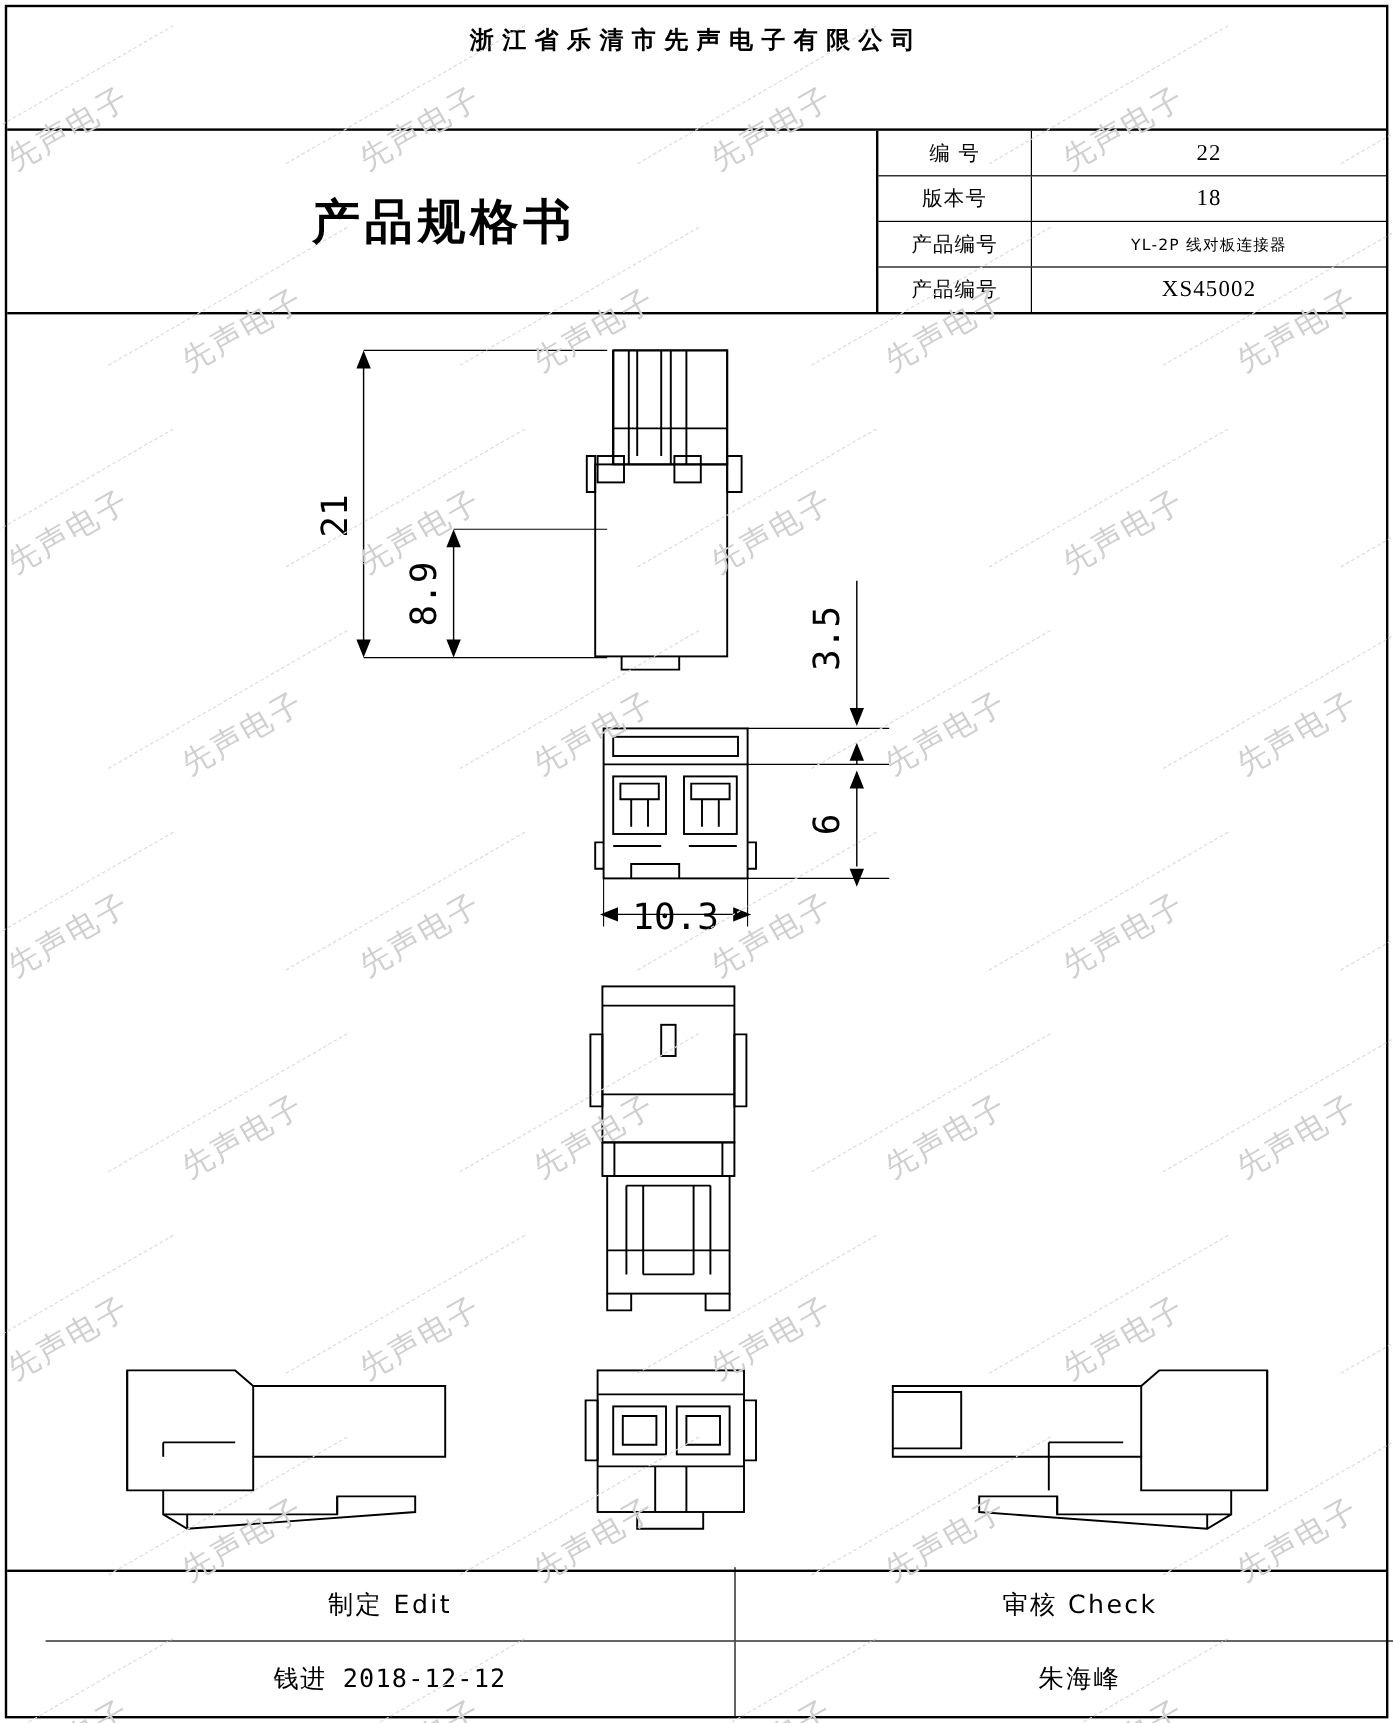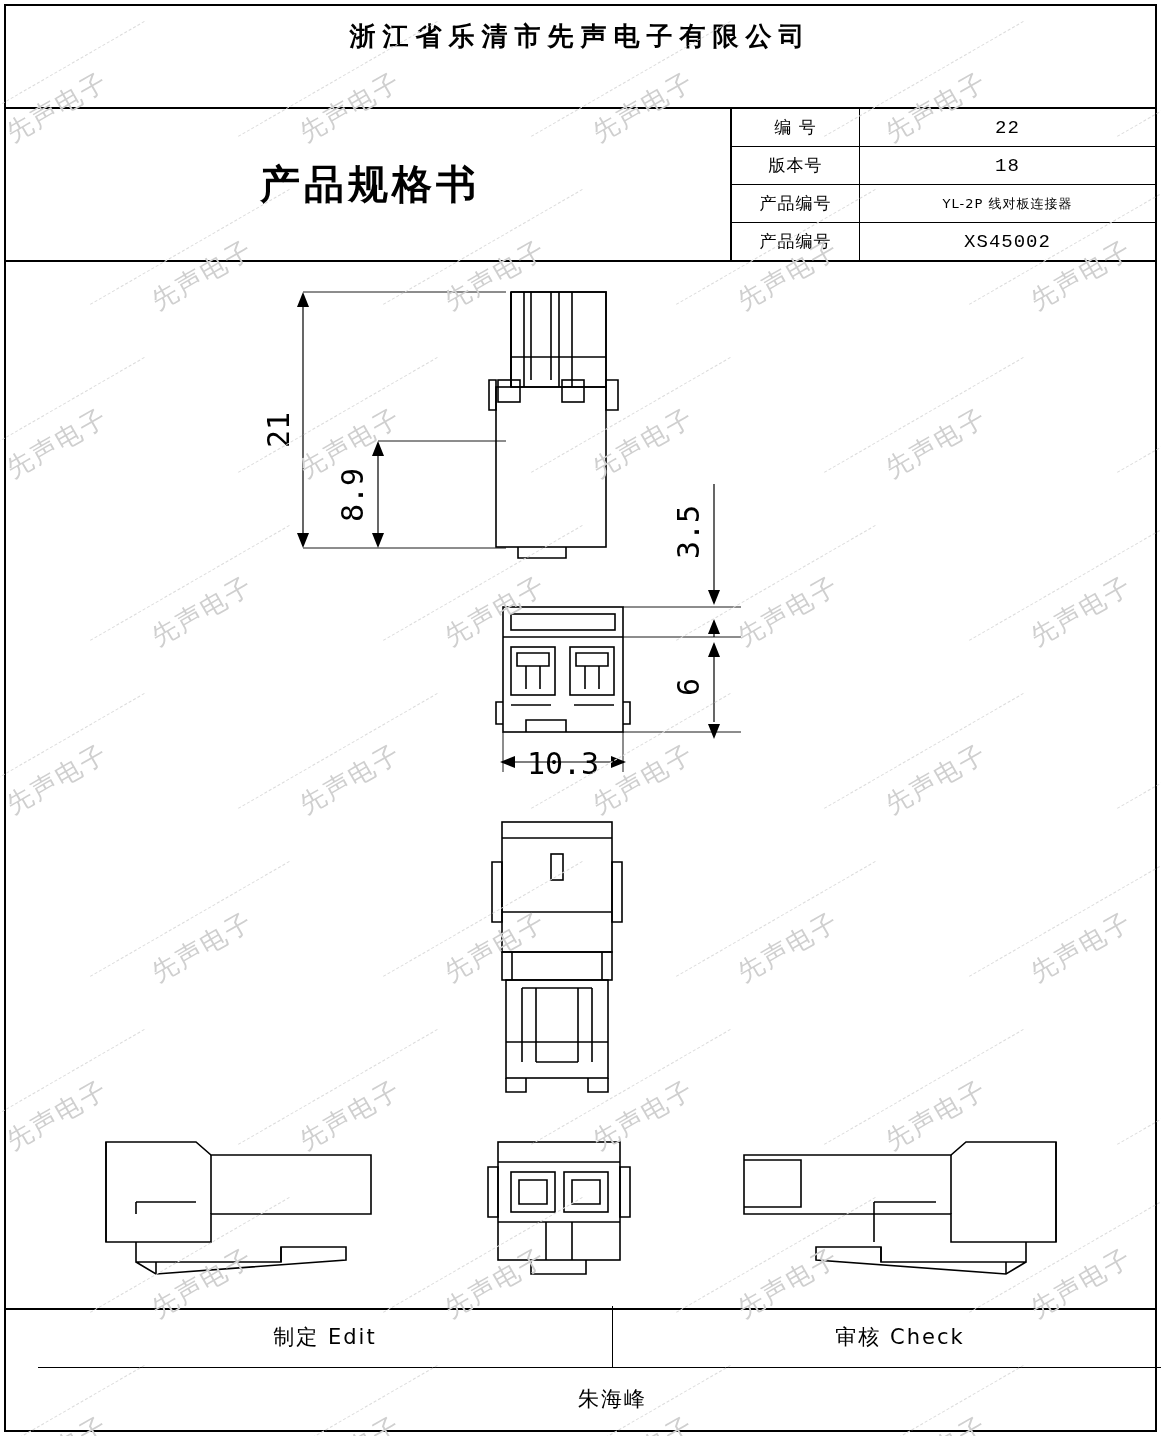--- a/index.html
+++ b/index.html
@@ -35,21 +35,21 @@
     left: 0;
     top: 0;
     width: 100%;
     height: 103px;
     border-bottom: 2px solid #000;
     box-sizing: border-box;
     text-align: center;
   }
   .company-cn {
     font-family: "DejaVu Sans", sans-serif;
-    font-size: 26px;
+    font-size: 20px;
     font-weight: bold;
     letter-spacing: 7px;
     margin-top: 17px;
     line-height: 1;
   }
   .company-en {
     font-family: "DejaVu Sans Mono", monospace;
     font-size: 23px;
     letter-spacing: 1.2px;
     margin-top: 14px;
@@ -107,21 +107,21 @@
     justify-content: center;
     font-family: "DejaVu Sans", sans-serif;
     font-size: 17px;
     letter-spacing: 1px;
   }
   .info-value {
     flex: 1;
     display: flex;
     align-items: center;
     justify-content: center;
-    font-family: Liberation Mono, monospace;
+    font-family: Liberation Serif, serif;
     font-size: 19px;
     letter-spacing: 1px;
   }
   .info-value.cn {
     font-family: "DejaVu Sans", sans-serif;
     font-size: 13px;
   }
 
   
   .drawing {
@@ -376,20 +376,21 @@
         </g>
       </svg>
     </div>
 
     <div class="footer">
       <div class="footer-row top">
         <div class="footer-cell">制定 Edit</div>
         <div class="footer-cell">审核 Check</div>
       </div>
       <div class="footer-row">
+        <div class="footer-cell mono">钱进 2018-12-12</div>
         <div class="footer-cell">朱海峰</div>
       </div>
     </div>
 
   </div>
 
   <div class="wm-layer" id="wm-layer">
       <div class="wm-dash" style="left: -55px; top: 136px;"></div>
       <div class="wm" style="left: 0px; top: 120px;">先声电子</div>
       <div class="wm-dash" style="left: 238px; top: 136px;"></div>

